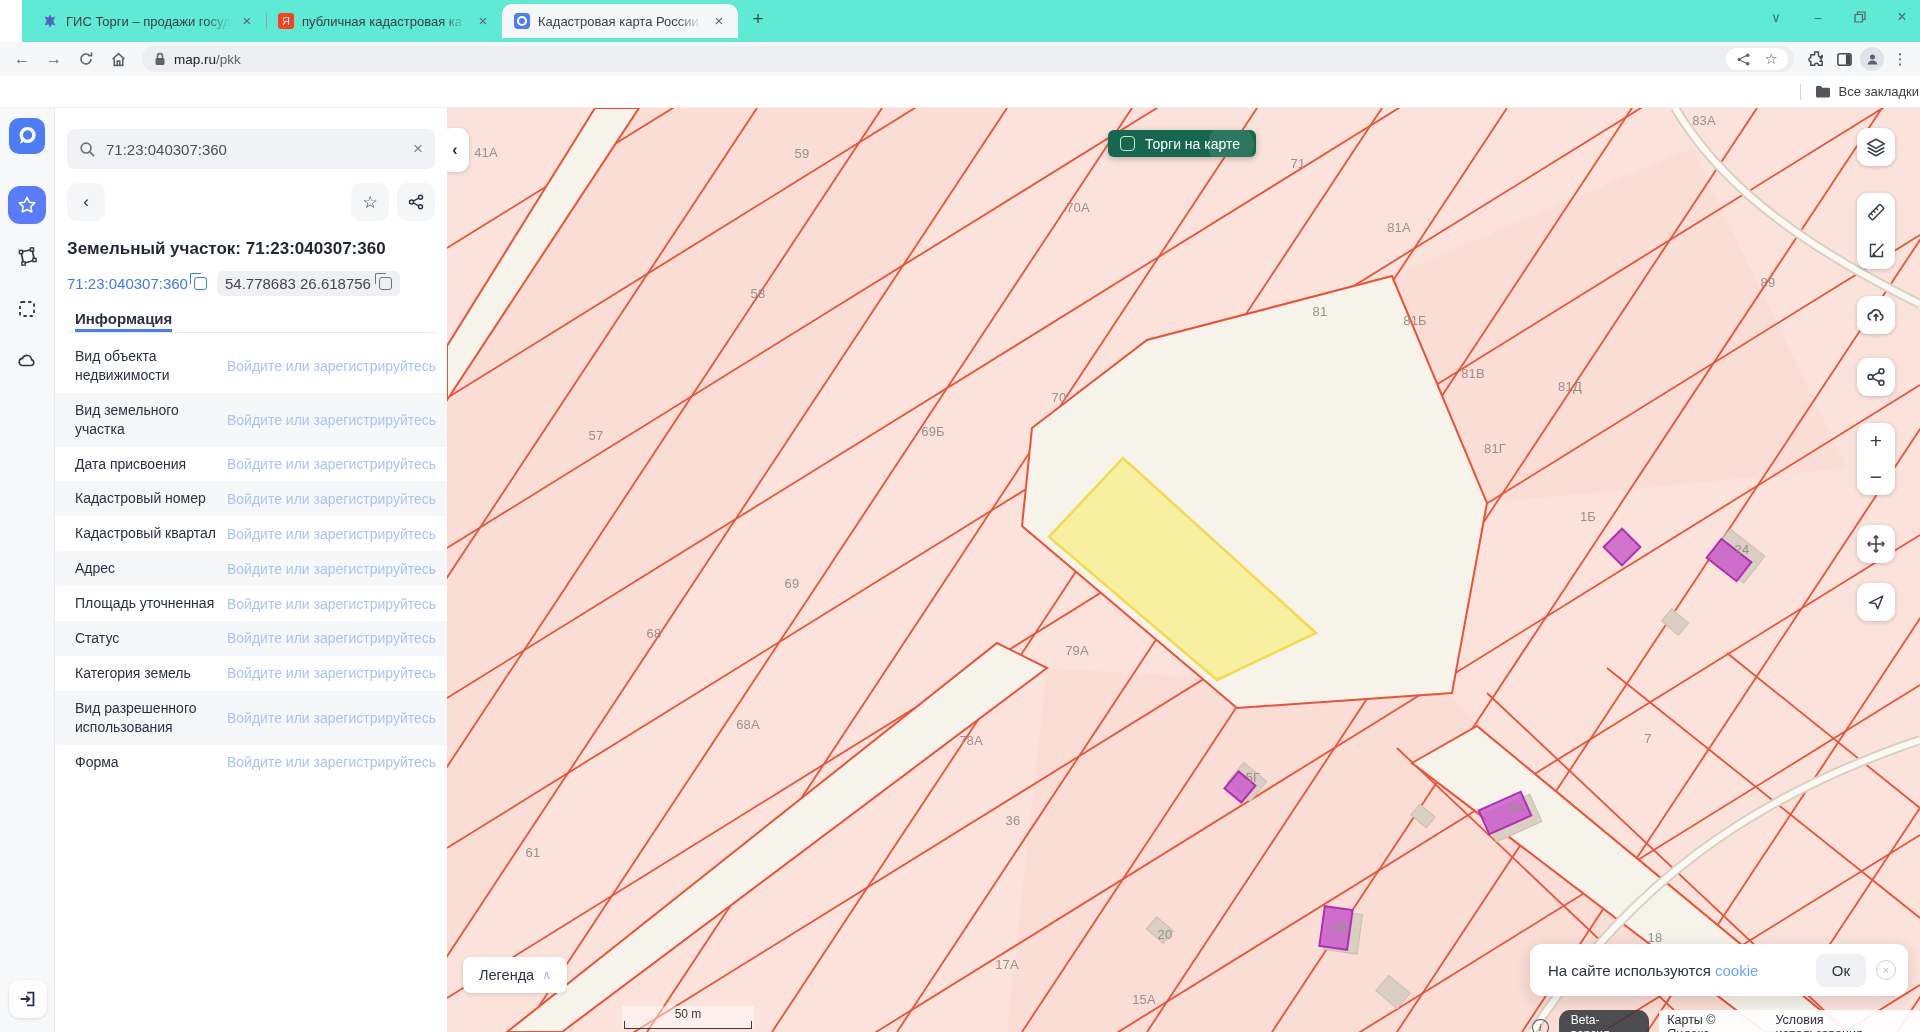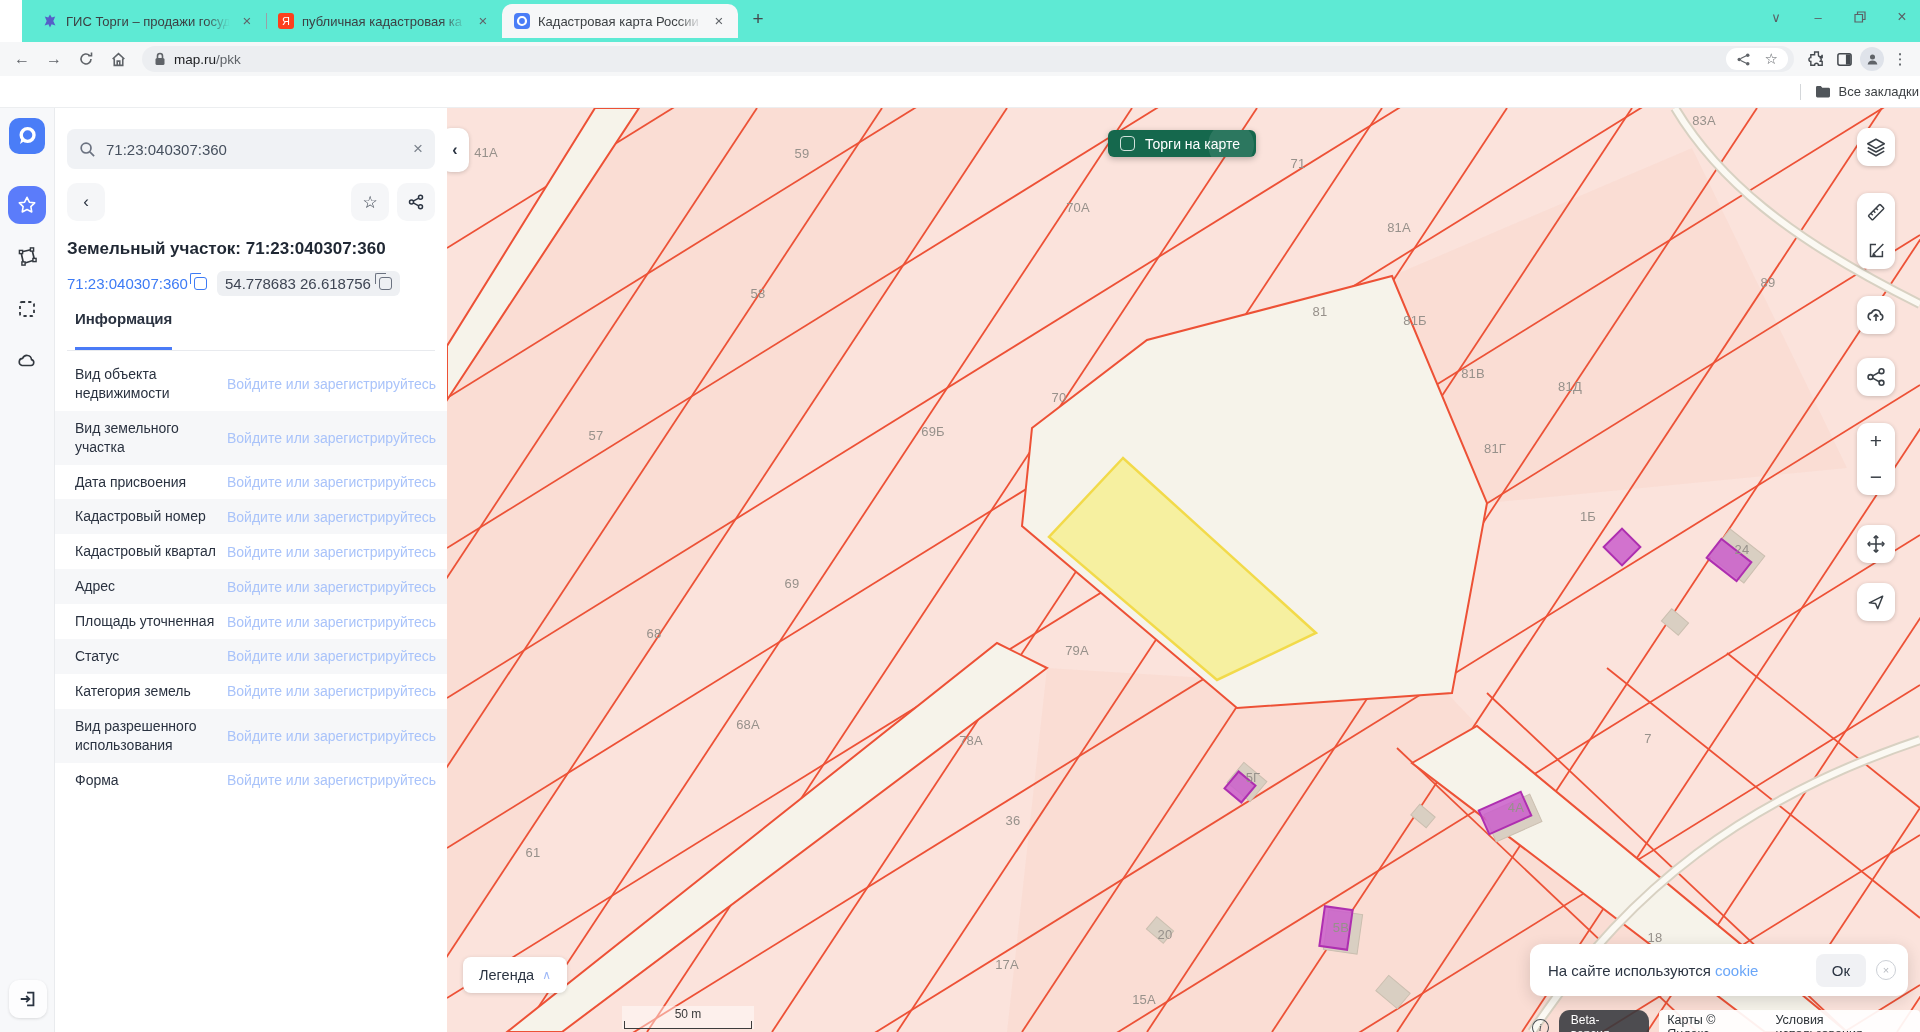--- a/index.html
+++ b/index.html
@@ -63,21 +63,21 @@
   .actions .sqbtn + .sqbtn { margin-left:8px; }
   .ptitle { margin:0 12px 12px 12px; font-size:17px; font-weight:700; color:#1f2733; }
   .chips { display:flex; align-items:center; gap:10px; margin:0 12px 14px 12px; }
   .cadlink { color:#3d7bf5; display:flex; align-items:center; gap:6px; }
   .coordpill { background:#eef0f3; border-radius:6px; padding:4px 8px; color:#3e4553; display:flex; align-items:center; gap:8px; }
   .copyico { width:13px; height:13px; border:1.6px solid currentColor; border-radius:3px; position:relative; display:inline-block; }
   .copyico::before { content:""; position:absolute; left:-5px; top:-5px; width:10px; height:10px;
                      border-left:1.6px solid currentColor; border-top:1.6px solid currentColor; border-radius:2px 0 0 0; }
   .addr { margin:0 12px 16px 12px; color:#555e6b; line-height:1.45; }
   .ptabs { margin:0 12px; border-bottom:1px solid #e8eaee; }
-  .ptab { display:inline-block; font-weight:700; color:#2a3240; padding-bottom:20px;
+  .ptab { display:inline-block; font-weight:700; color:#2a3240; padding-bottom:2px;
           border-bottom:3px solid #4a7bf7; margin-left:8px; }
   .irows { margin-top:6px; }
   .irow { display:flex; align-items:center; padding:8px 20px 8px 20px; }
   .irow.alt { background:#f6f7f9; }
   .irow .lab { width:152px; flex:0 0 152px; font-size:14px; color:#2a3240; line-height:1.35; }
   .irow .val { font-size:14px; color:#a9c3fa; white-space:nowrap; }
 
   
   .map { position:relative; width:1473px; height:924px; background:#f6f3ea; overflow:hidden; }
   .map svg.base { position:absolute; inset:0; }

